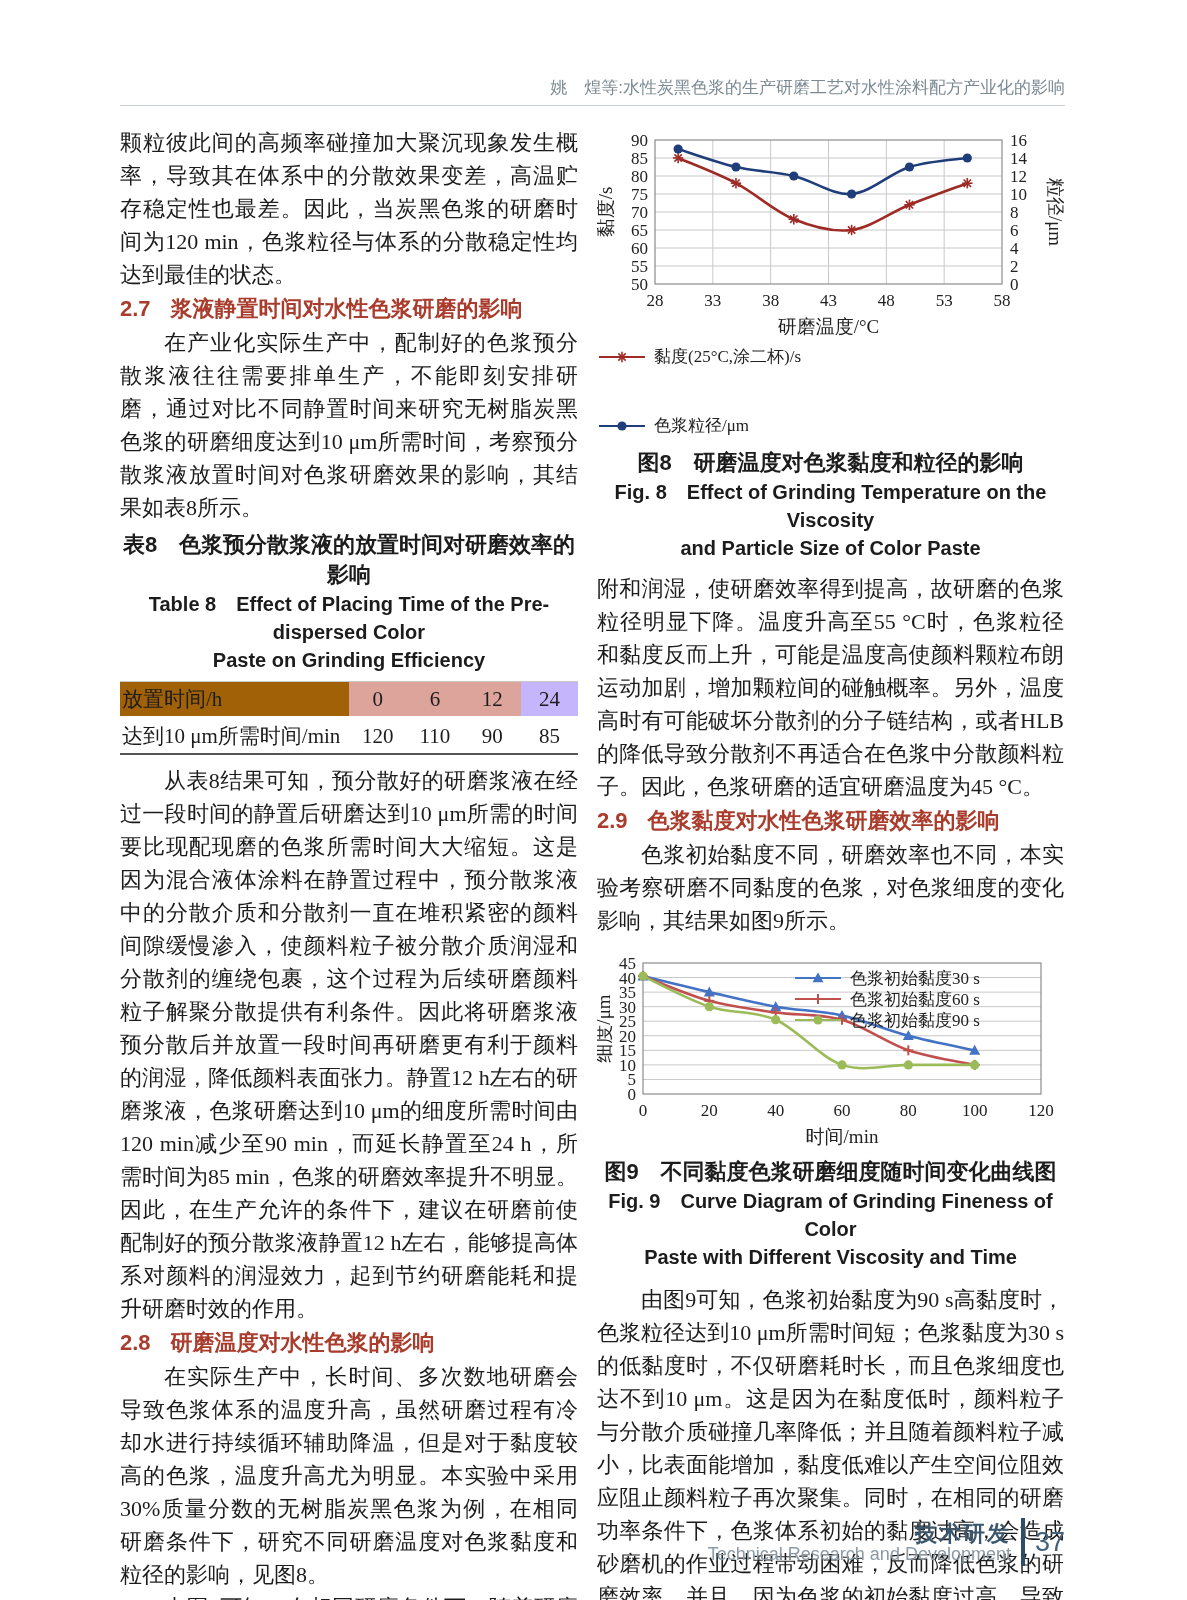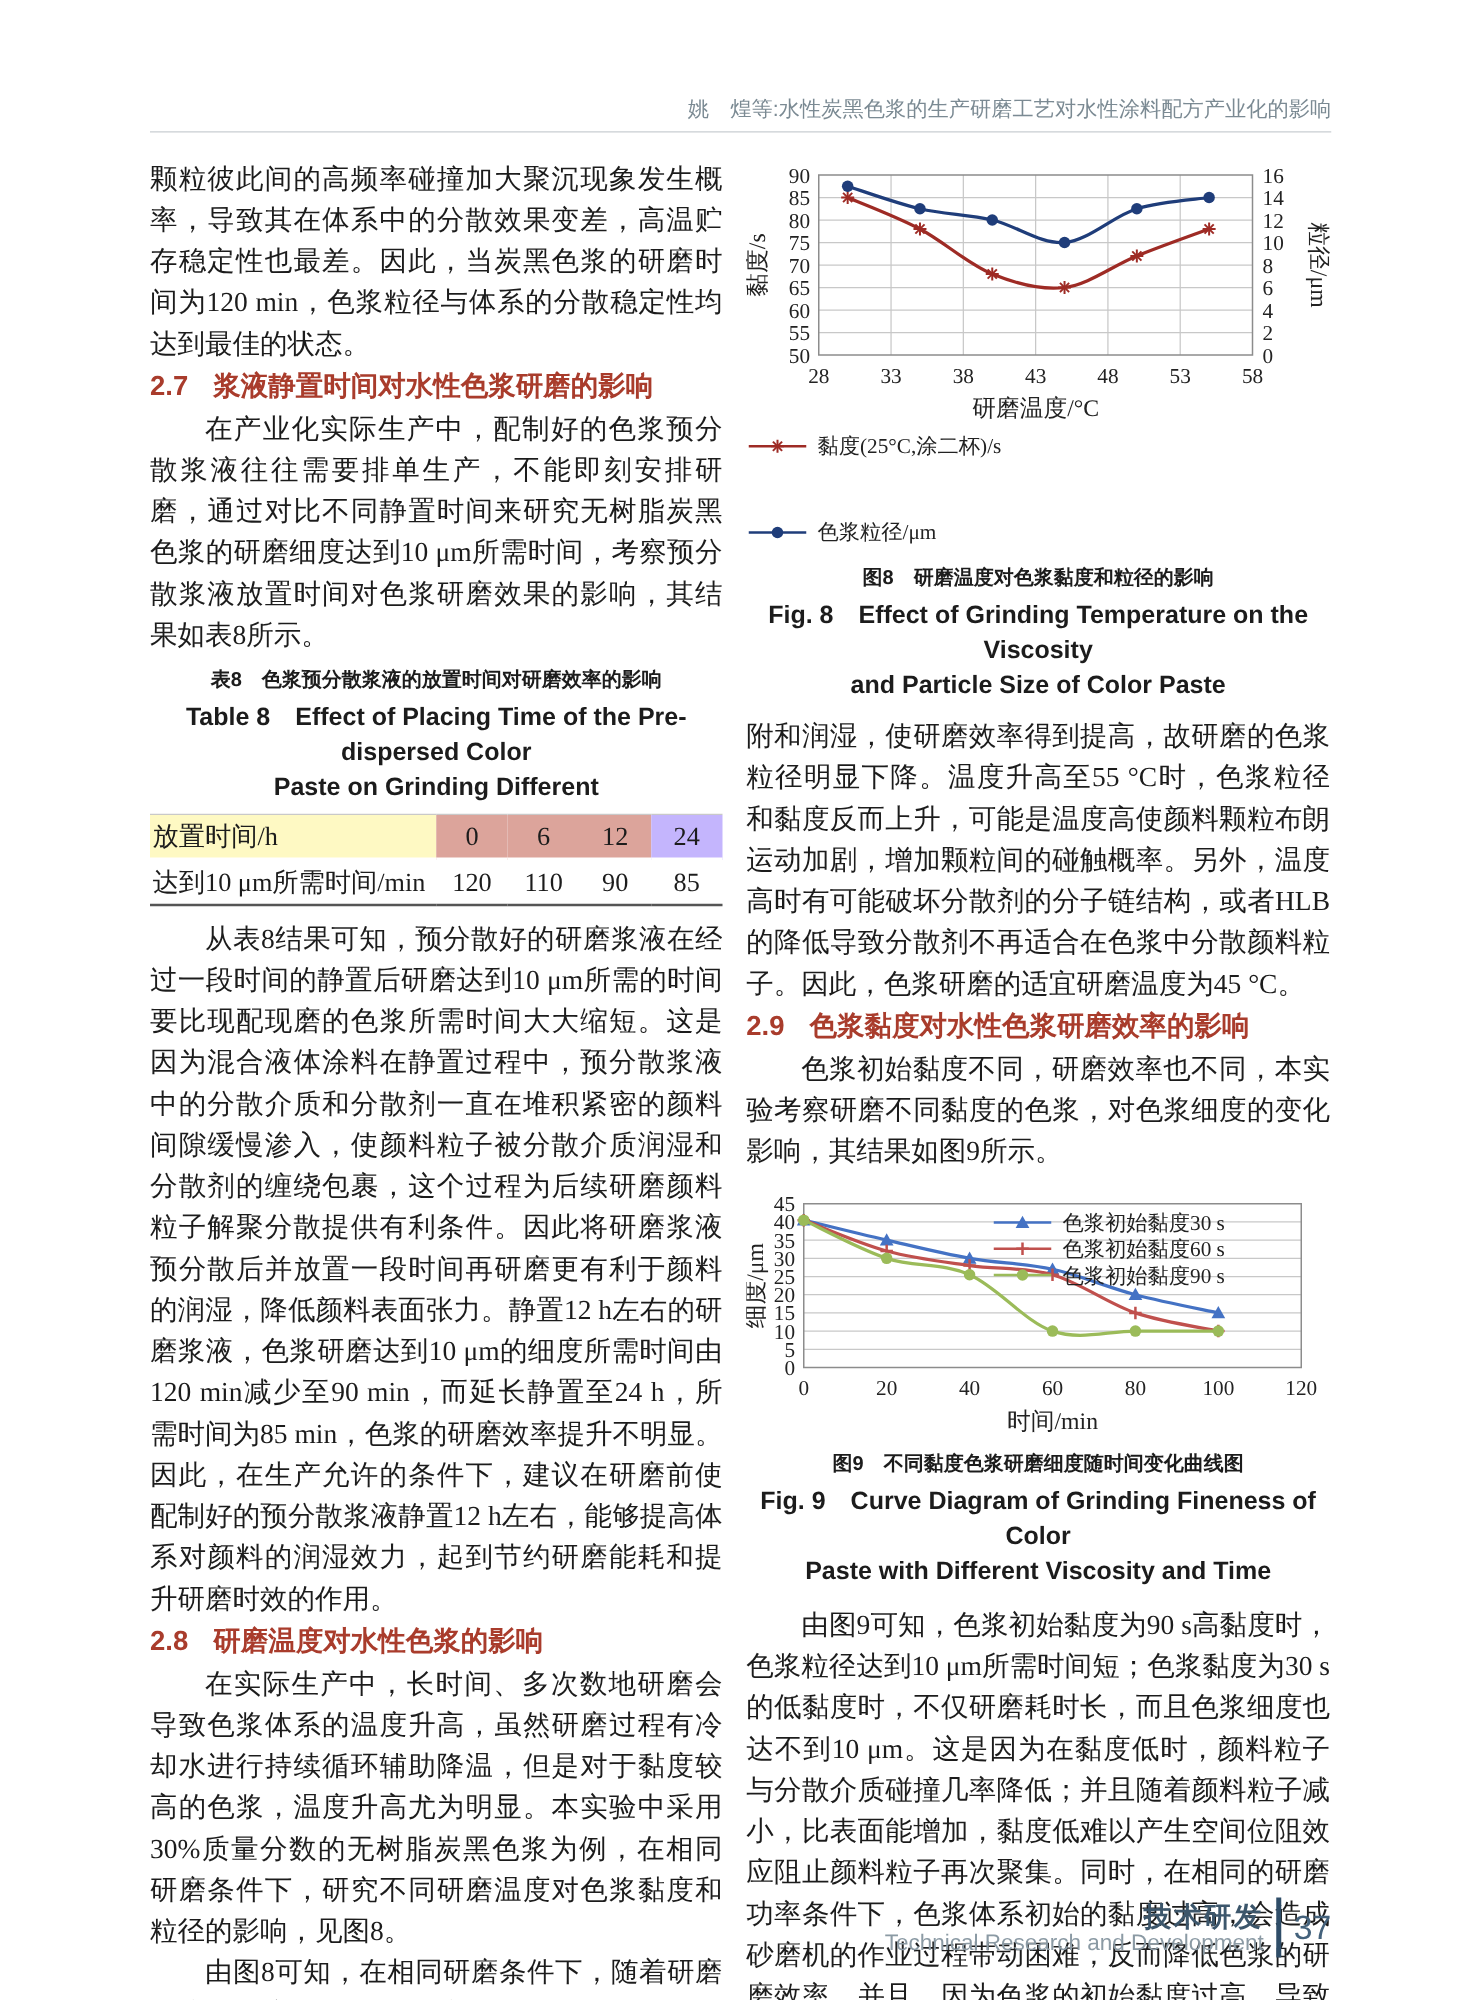--- a/index.html
+++ b/index.html
@@ -10,21 +10,21 @@
   .head-rule{position:absolute;top:105px;left:120px;width:945px;height:1px;background:#c9ced2;}
   .col{position:absolute;top:126px;font-size:22px;line-height:33px;text-align:justify;}
   .col-left{left:120px;width:458px;}
   .col-right{left:597px;width:467px;}
   p.body{margin:0;}
   p.indent{text-indent:2em;}
   h3.sec{margin:1px 0;font-family:"Liberation Sans","DejaVu Sans",sans-serif;
         font-size:22px;color:#a93c2c;font-weight:bold;line-height:33px;text-align:left;}
   h3.sec .num{margin-right:20px;}
   .cap-zh{font-family:"Liberation Sans","DejaVu Sans",sans-serif;font-weight:bold;
-        font-size:16px;text-align:center;line-height:30px;margin:6px 0 0;}
+        font-size:22px;text-align:center;line-height:30px;margin:6px 0 0;}
   .cap-en{font-family:Liberation Sans, sans-serif;font-weight:bold;
         font-size:20px;text-align:center;line-height:28px;}
   table.t8{width:100%;border-collapse:collapse;margin:7px 0 9px;font-size:21px;
         border-top:1px solid #c9c9c9;border-bottom:2px solid #555;}
   table.t8 td{padding:3px 2px;line-height:28px;}
   table.t8 tr.hd td{border-bottom:3px solid #fff;}
   table.t8 td.lab{text-align:left;width:50%;}
   table.t8 td.val{text-align:center;width:12.5%;}
   .fig{margin-top:2px;}
   .fig svg{display:block;}
@@ -50,26 +50,26 @@
 
   <div class="col col-left">
     <p class="body">颗粒彼此间的高频率碰撞加大聚沉现象发生概率，导致其在体系中的分散效果变差，高温贮存稳定性也最差。因此，当炭黑色浆的研磨时间为120 min，色浆粒径与体系的分散稳定性均达到最佳的状态。</p>
     <h3 class="sec">
       <span class="num">2.7</span><span>浆液静置时间对水性色浆研磨的影响</span>
     </h3>
     <p class="body indent">在产业化实际生产中，配制好的色浆预分散浆液往往需要排单生产，不能即刻安排研磨，通过对比不同静置时间来研究无树脂炭黑色浆的研磨细度达到10 μm所需时间，考察预分散浆液放置时间对色浆研磨效果的影响，其结果如表8所示。</p>
 
     <div class="cap-zh">表8　色浆预分散浆液的放置时间对研磨效率的影响</div>
     <div class="cap-en">Table 8　Effect of Placing Time of the Pre-dispersed Color</div>
-    <div class="cap-en">Paste on Grinding Different</div>
+    <div class="cap-en">Paste on Grinding Efficiency</div>
 
     <table class="t8">
       <tbody>
           <tr class="hd">
-        <td class="lab" style="background: #fef9c3; margin-left: 24px;">放置时间/h</td>
+        <td class="lab" style="background: #a16207; margin-left: 24px;">放置时间/h</td>
         <td class="val" style="background: rgb(220, 164, 155);">0</td>
         <td class="val" style="background: rgb(220, 164, 155);">6</td>
         <td class="val" style="background: rgb(220, 164, 155);">12</td>
         <td class="val" style="background: #c4b5fd;">24</td>
       </tr>
       <tr>
         <td class="lab">达到10 μm所需时间/min</td>
         <td class="val">120</td>
         <td class="val">110</td>
         <td class="val">90</td>

